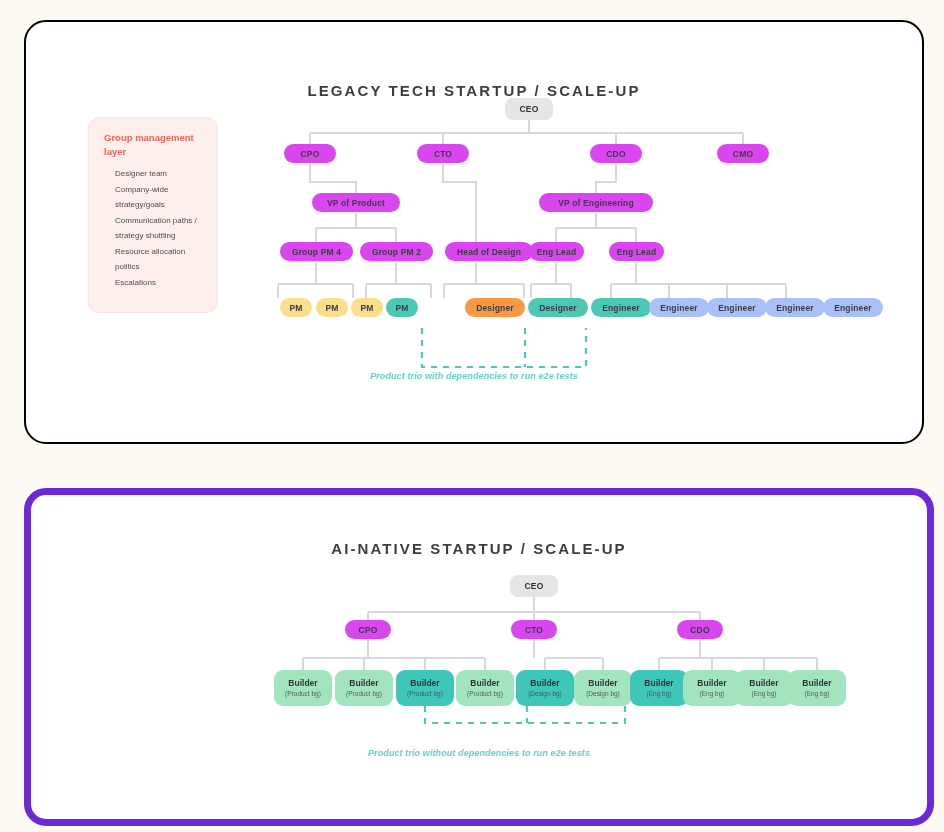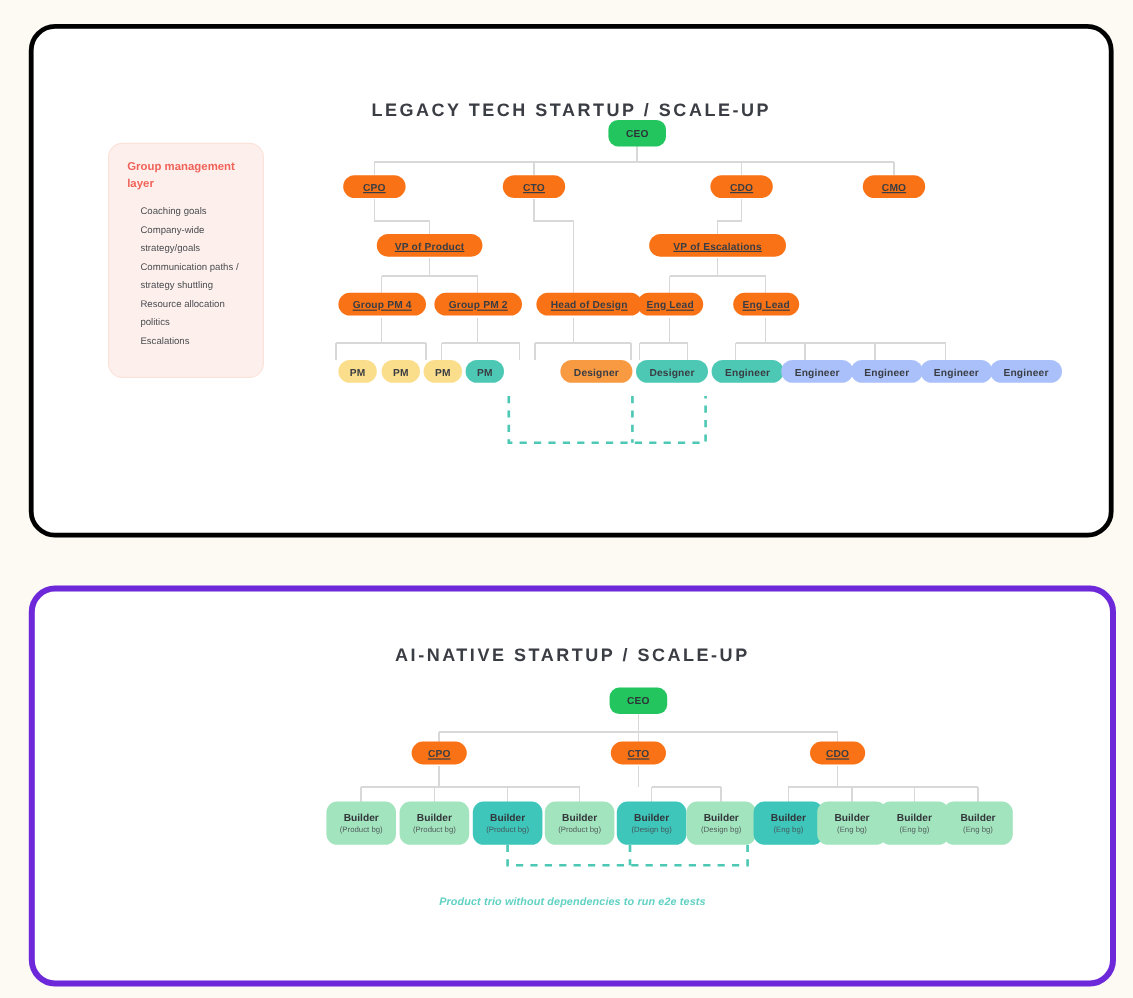--- a/index.html
+++ b/index.html
@@ -11,22 +11,22 @@
     overflow:hidden;
   }
   .page{position:relative;width:944px;height:832px;}
 
   
   .card{
     position:absolute;
     background:#FFFFFF;
     border-radius:22px;
   }
-  .card-legacy{left:24px;top:20px;width:896px;height:420px;border:4px solid #000000;}
-  .card-ai{left:24px;top:488px;width:896px;height:324px;border:5px solid #6d28d9;}
+  .card-legacy{left:24px;top:20px;width:896px;height:420px;border:2px solid #000000;}
+  .card-ai{left:24px;top:488px;width:896px;height:324px;border:7px solid #6d28d9;}
 
   .card-title{
     position:absolute;left:0;right:0;
     text-align:center;
     font-size:15px;font-weight:bold;
     letter-spacing:2.1px;
     color:#3A3D43;
   }
 
   
@@ -60,22 +60,22 @@
     position:absolute;
     box-sizing:border-box;
     display:flex;align-items:center;justify-content:center;
     font-size:8.5px;font-weight:bold;
     color:#3A3D43;
     border-radius:999px;
     height:19px;
     white-space:nowrap;
     letter-spacing:.15px;
   }
-  .node.ceo{background:#22c55e;height:22px;border-radius:8px;color:#2F3237;}
-  .node.exec{background:#f97316;text-decoration:underline;}
+  .node.ceo{background:#e5e5e5;height:22px;border-radius:8px;color:#2F3237;}
+  .node.exec{background:#d946ef;}
   .node.pm{background:#FBDE8B;}
   .node.teal{background:#4CC8B4;}
   .node.orange{background:#F79A42;}
   .node.blue{background:#A9C0FA;}
 
   .bnode{
     position:absolute;
     box-sizing:border-box;
     display:flex;flex-direction:column;
     align-items:center;justify-content:center;
@@ -100,21 +100,21 @@
 
 <div class="page">
 
   <section class="card card-legacy">
 
     <h2 class="card-title" style="top:48px;">LEGACY TECH STARTUP / SCALE-UP</h2>
 
     <div class="legend legend-legacy">
       <div class="legend-title">Group management layer</div>
       <ul class="legend-list">
-        <li>Coaching goals</li>
+        <li>Designer team</li>
         <li>Company-wide strategy/goals</li>
         <li>Communication paths / strategy shuttling</li>
         <li>Resource allocation politics</li>
         <li>Escalations</li>
       </ul>
     </div>
 
     <div class="chart">
       <svg width="896" height="420">
         <g stroke="#D8D8D8" stroke-width="1.2" fill="none" shape-rendering="crispEdges">
@@ -177,21 +177,21 @@
       </svg>
 
       <div class="node ceo" style="left:479px;top:76px;width:48px;">CEO</div>
 
       <div class="node exec" style="left:258px;top:122px;width:52px;">CPO</div>
       <div class="node exec" style="left:391px;top:122px;width:52px;">CTO</div>
       <div class="node exec" style="left:564px;top:122px;width:52px;">CDO</div>
       <div class="node exec" style="left:691px;top:122px;width:52px;">CMO</div>
 
       <div class="node exec" style="left:286px;top:171px;width:88px;">VP of Product</div>
-      <div class="node exec" style="left:513px;top:171px;width:114px;">VP of Escalations</div>
+      <div class="node exec" style="left:513px;top:171px;width:114px;">VP of Engineering</div>
 
       <div class="node exec" style="left:254px;top:220px;width:73px;">Group PM 4</div>
       <div class="node exec" style="left:334px;top:220px;width:73px;">Group PM 2</div>
       <div class="node exec" style="left:419px;top:220px;width:88px;text-align:center;">Head of Design</div>
       <div class="node exec" style="left:503px;top:220px;width:55px;">Eng Lead</div>
       <div class="node exec" style="left:583px;top:220px;width:55px;">Eng Lead</div>
 
       <div class="node pm" style="left:254px;top:276px;width:32px;">PM</div>
       <div class="node pm" style="left:290px;top:276px;width:32px;">PM</div>
       <div class="node pm" style="left:325px;top:276px;width:32px;">PM</div>
@@ -200,20 +200,21 @@
       <div class="node orange" style="left:439px;top:276px;width:60px;">Designer</div>
       <div class="node teal" style="left:502px;top:276px;width:60px;">Designer</div>
 
       <div class="node teal" style="left:565px;top:276px;width:60px;">Engineer</div>
       <div class="node blue" style="left:623px;top:276px;width:60px;">Engineer</div>
       <div class="node blue" style="left:681px;top:276px;width:60px;">Engineer</div>
       <div class="node blue" style="left:739px;top:276px;width:60px;">Engineer</div>
       <div class="node blue" style="left:797px;top:276px;width:60px;">Engineer</div>
     </div>
 
+    <div class="caption" style="top:349px;">Product trio with dependencies to run e2e tests</div>
   </section>
 
   <section class="card card-ai">
 
     <h2 class="card-title" style="top:33px;">AI-NATIVE STARTUP / SCALE-UP</h2>
 
     <div class="chart">
       <svg width="896" height="324">
         <g stroke="#D8D8D8" stroke-width="1.2" fill="none" shape-rendering="crispEdges">
 

